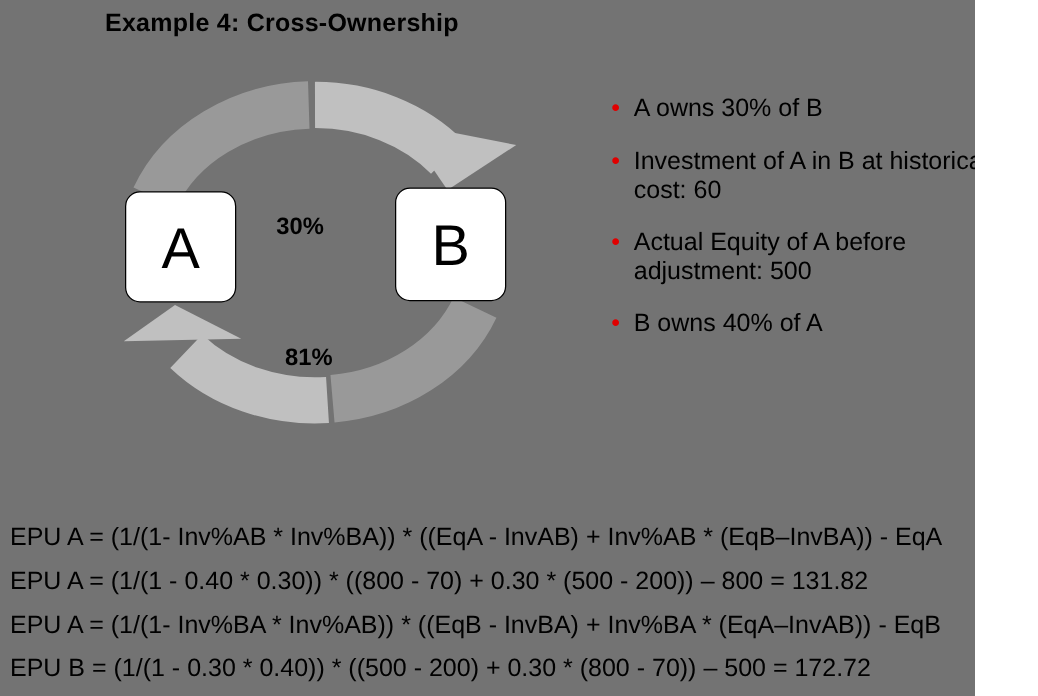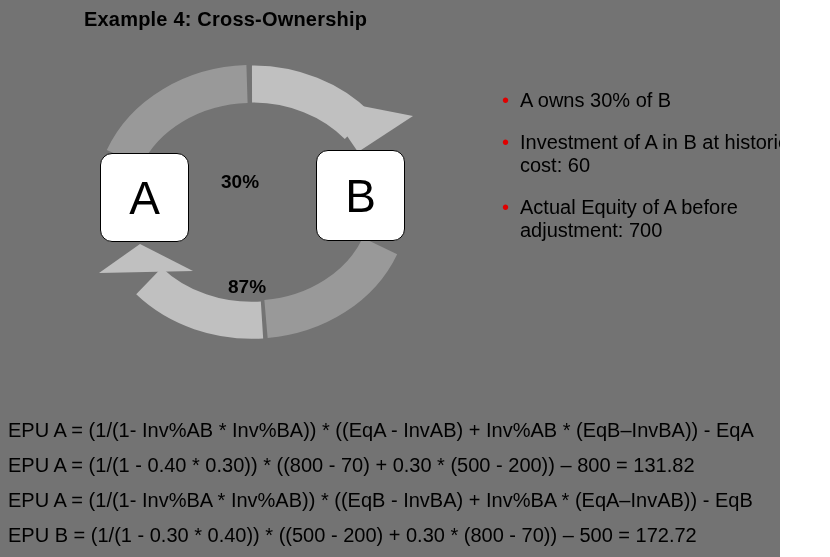--- a/index.html
+++ b/index.html
@@ -24,21 +24,21 @@
   #node-a{left:100px;top:153px;}
   #node-b{left:316px;top:150px;width:87px;height:89px;}
   .pct{
     position:absolute;font-size:19px;font-weight:bold;white-space:nowrap;
   }
   #pct-top{left:221px;top:171px;}
   #pct-bottom{left:228px;top:276px;}
   
   #facts{
     position:absolute;left:489px;top:76px;width:300px;
-    list-style:none;margin:13px;padding:0;
+    list-style:none;margin:0;padding:0;
     display:flex;flex-direction:column;gap:19px;
     font-size:20px;line-height:1.15;
   }
   #facts li{position:relative;padding-left:18px;width:284px;}
   #facts li::before{
     content:"\2022";position:absolute;left:0;top:0;
     color:#e00000;font-size:20px;
   }
   
   #formulas{
@@ -65,27 +65,28 @@
     </svg>
 
     <div class="node" id="node-a">
       <span>A</span>
     </div>
     <div class="node" id="node-b">
       <span>B</span>
     </div>
 
     <div class="pct" id="pct-top">30%</div>
-    <div class="pct" id="pct-bottom">87%</div>
+    <div class="pct" id="pct-bottom">81%</div>
   </div>
 
   <ul id="facts">
     <li>A owns 30% of B</li>
     <li>Investment of A in B at historical cost: 60</li>
-    <li>Actual Equity of A before adjustment: 700</li>
+    <li>Actual Equity of A before adjustment: 500</li>
+    <li>B owns 40% of A</li>
   </ul>
 
   <div id="formulas">
     <div>EPU A = (1/(1- Inv%AB * Inv%BA)) * ((EqA - InvAB) + Inv%AB * (EqB–InvBA)) - EqA</div>
     <div>EPU A = (1/(1 - 0.40 * 0.30)) * ((800 - 70) + 0.30 * (500 - 200)) – 800 = 131.82</div>
     <div>EPU A = (1/(1- Inv%BA * Inv%AB)) * ((EqB - InvBA) + Inv%BA * (EqA–InvAB)) - EqB</div>
     <div>EPU B = (1/(1 - 0.30 * 0.40)) * ((500 - 200) + 0.30 * (800 - 70)) – 500 = 172.72</div>
   </div>
 
 </div>

